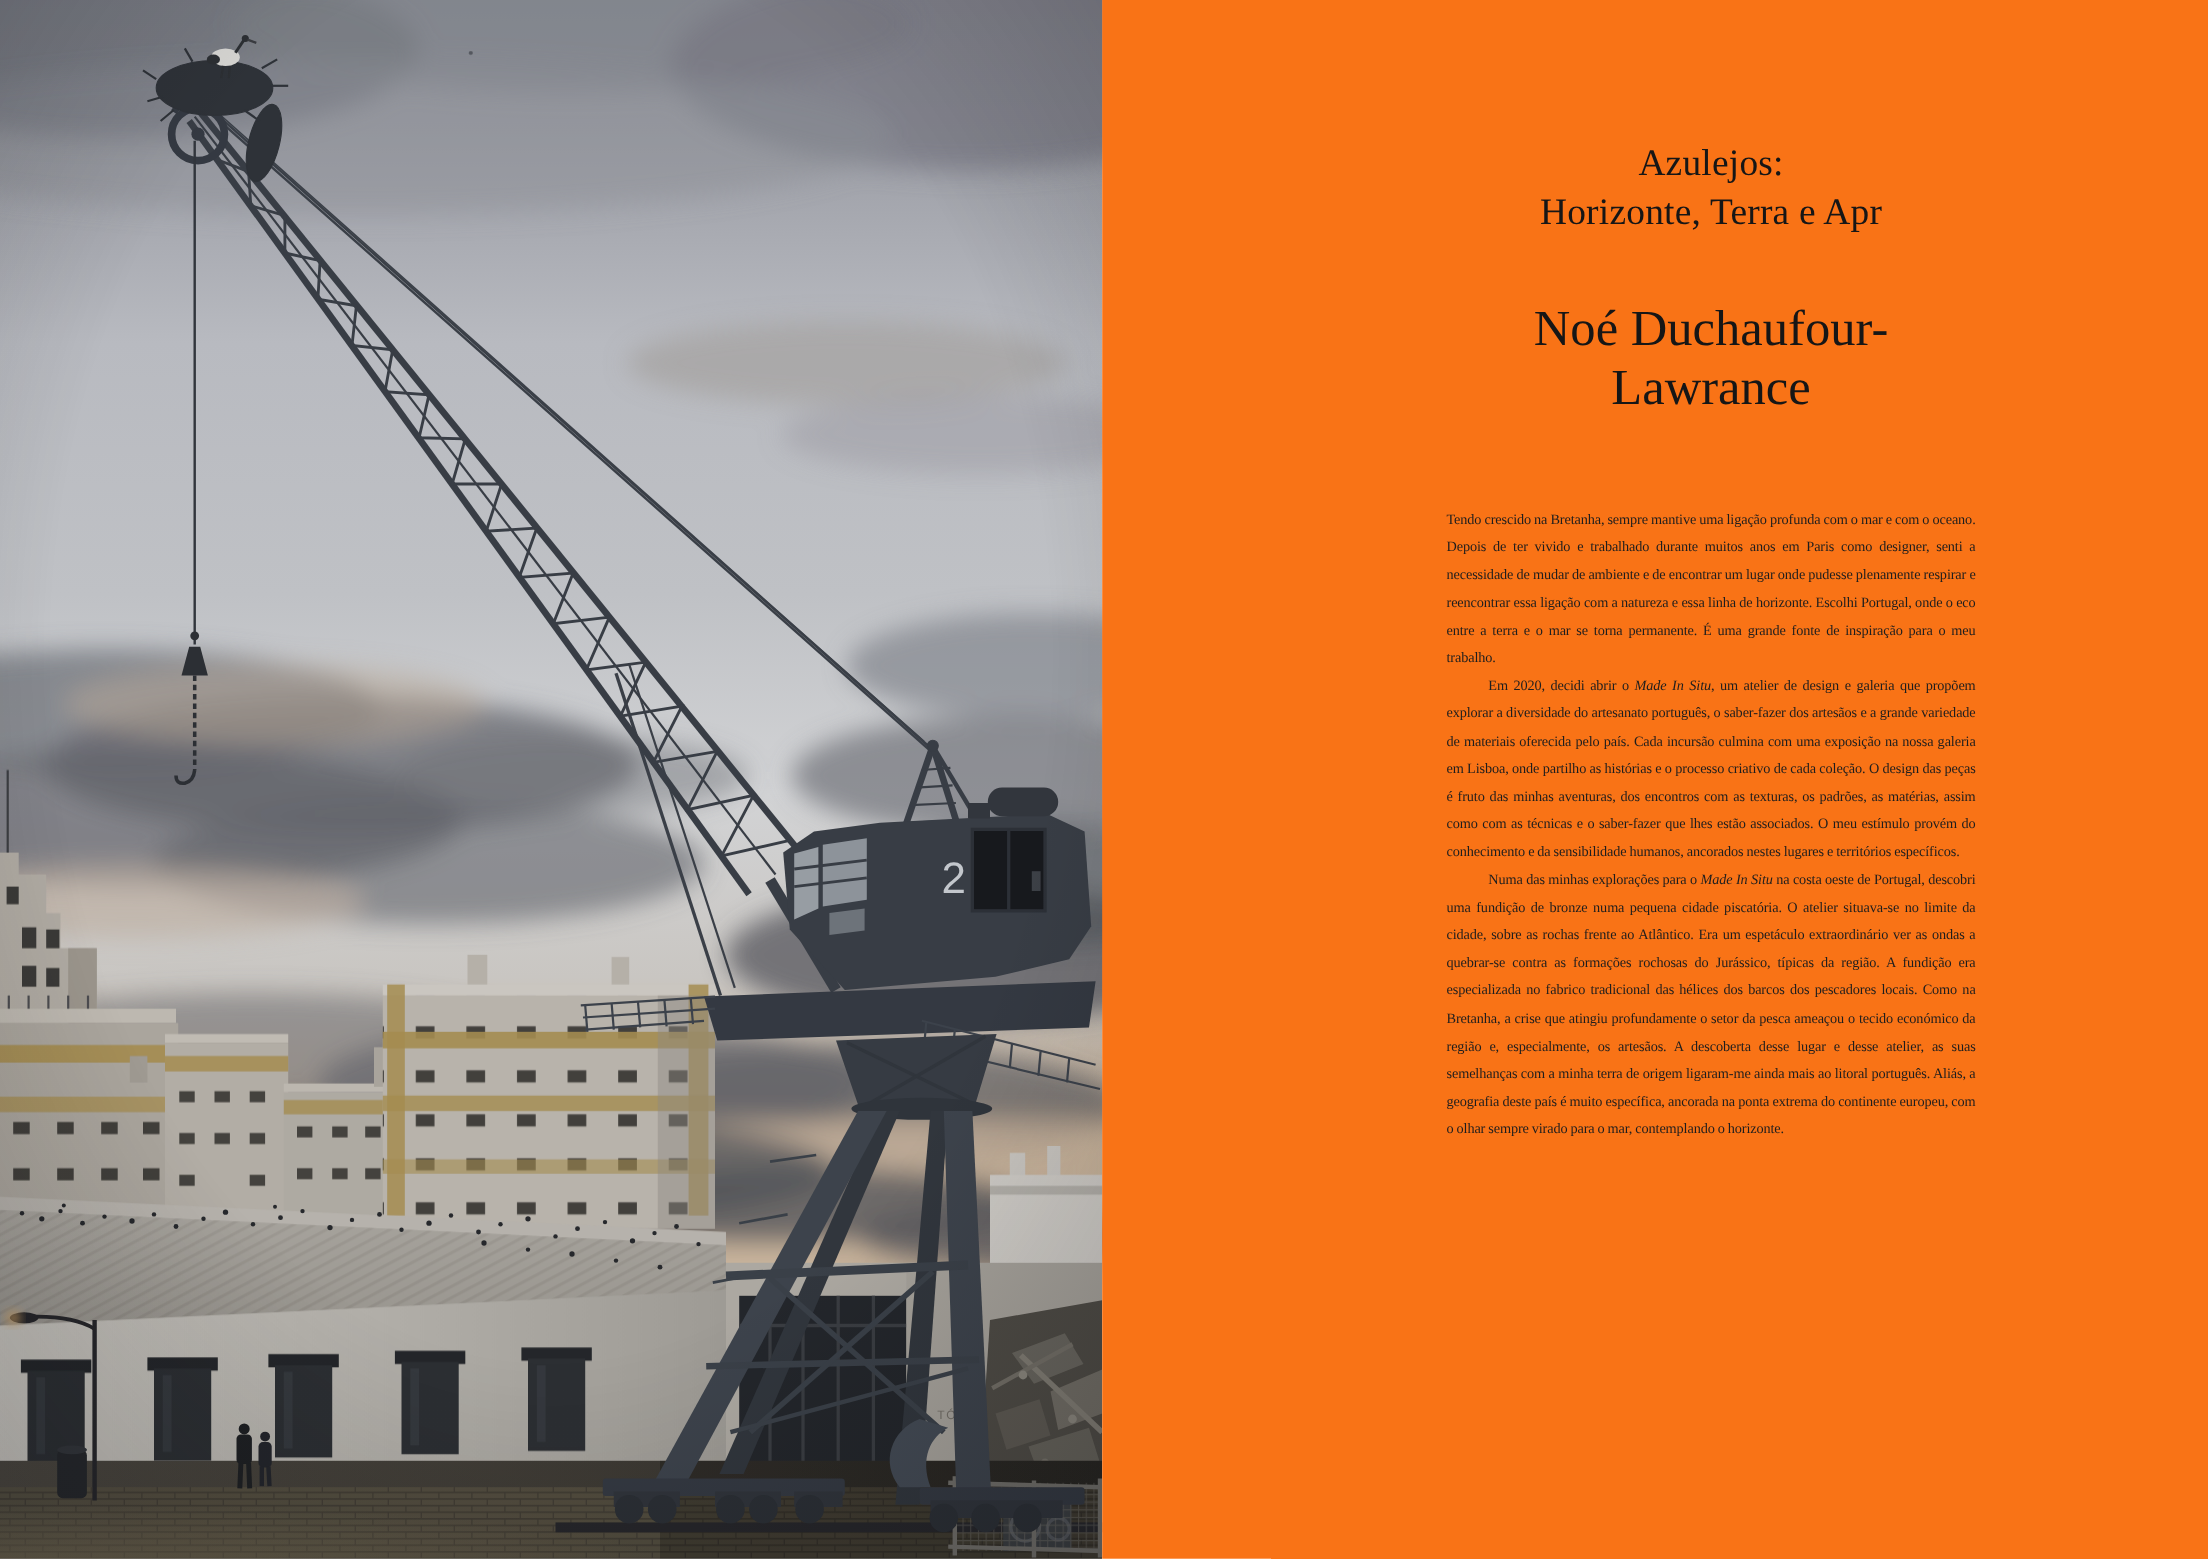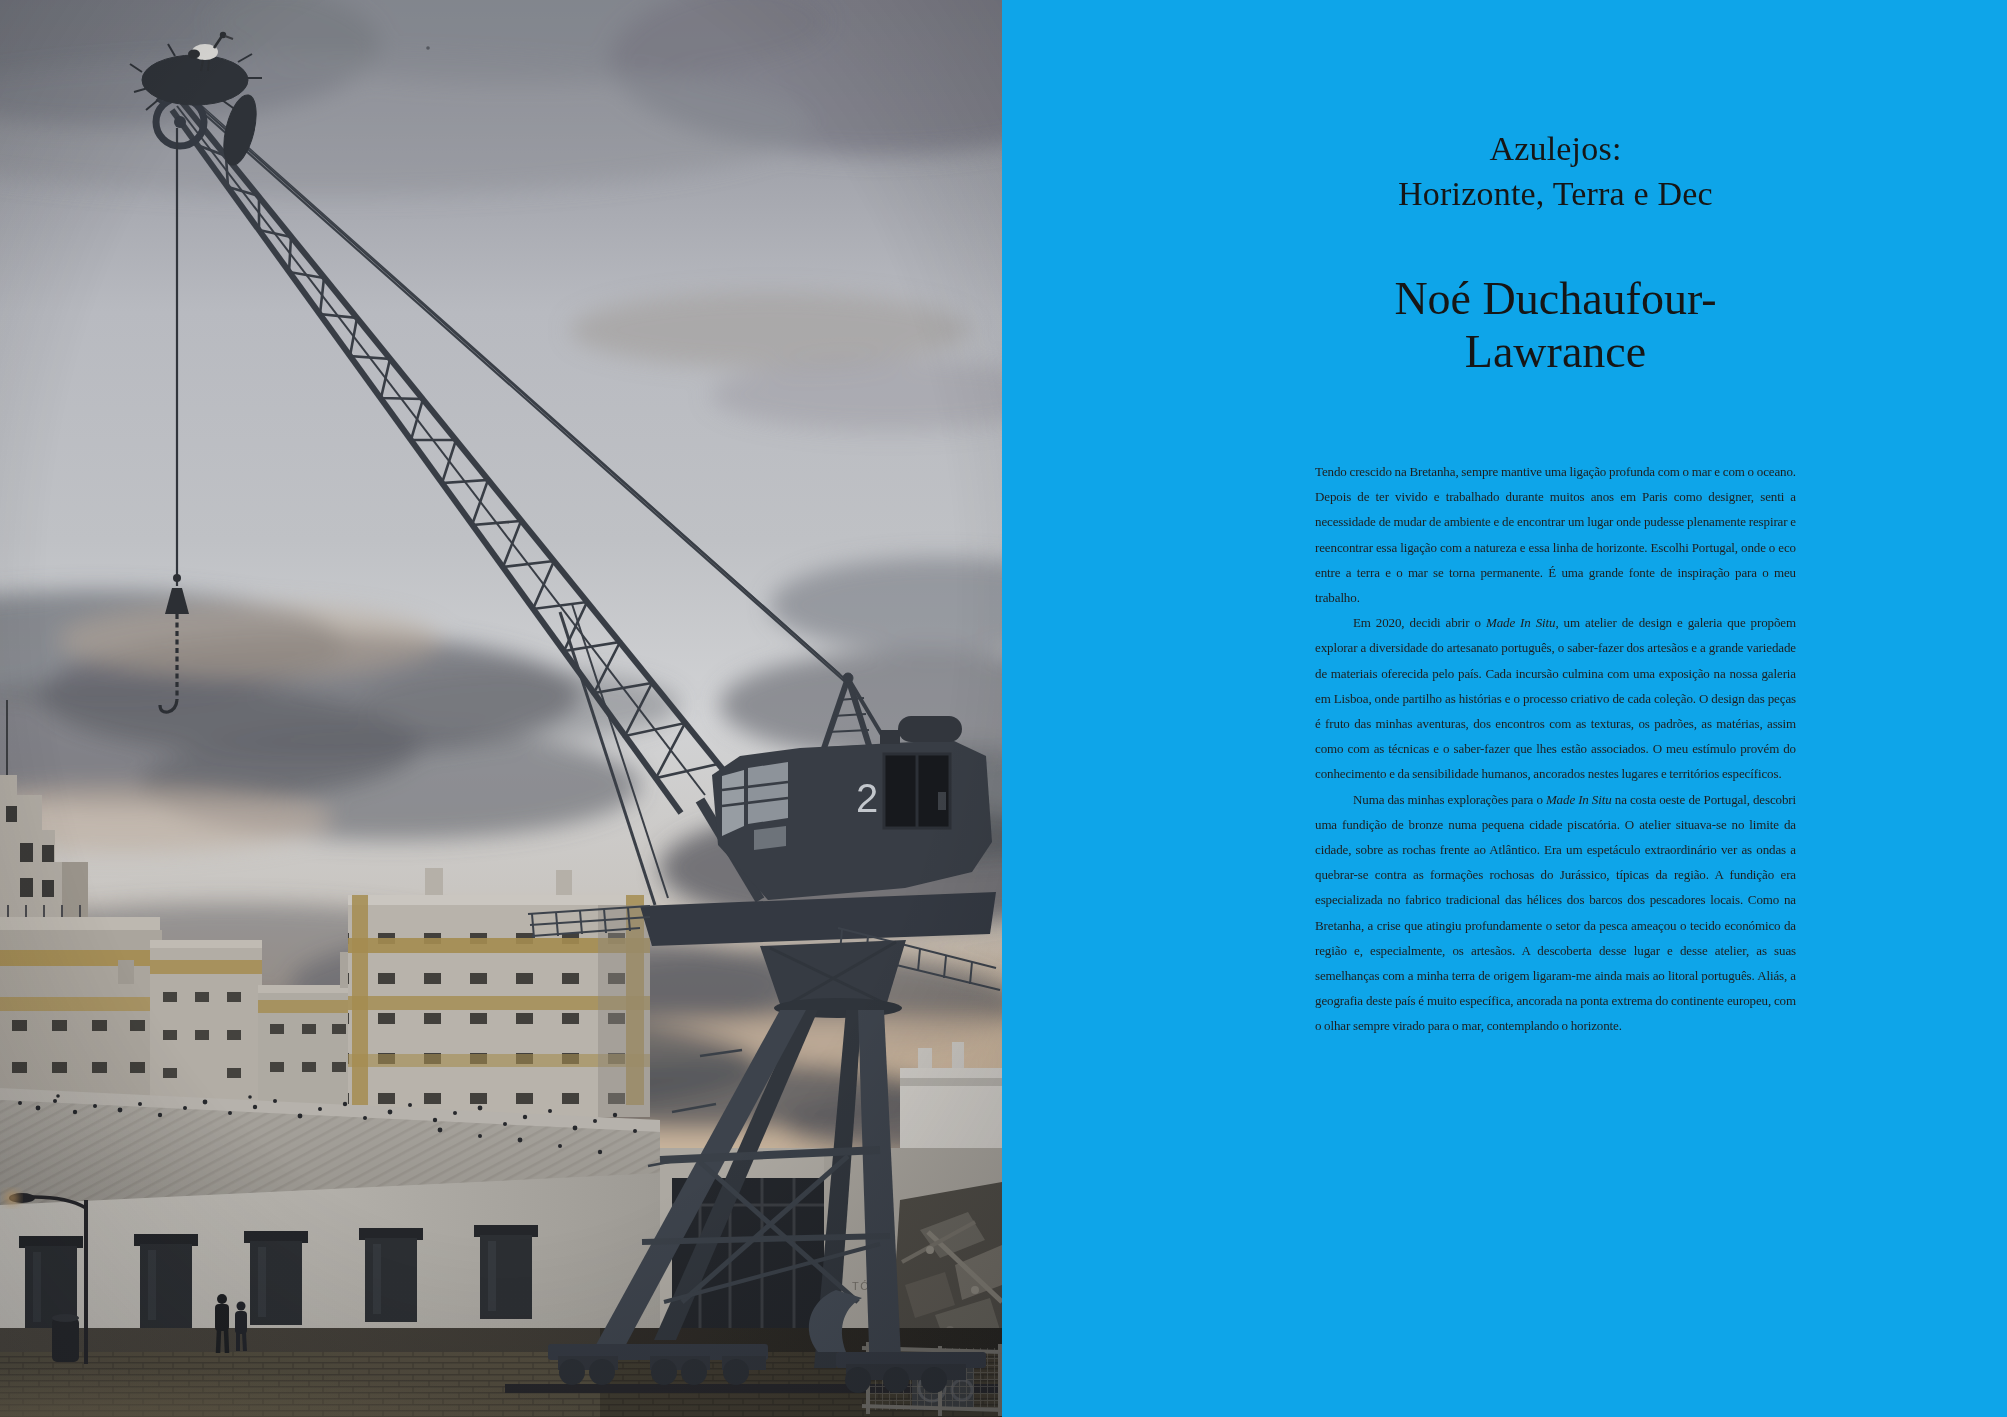--- a/index.html
+++ b/index.html
@@ -1,20 +1,20 @@
 <!DOCTYPE html>
 <html lang="pt" style="--sky-top: #8f919a; --sky-mid: #b8bac0; --sky-bright: #d2d3d5; --horizon-glow: #c9b49c; --cloud-dark: #6b6d75; --silhouette: #383d45; --building-wall: #b8b3ab; --building-band: #a48c50; --warehouse-wall: #c6c3bd; --ground: #45413a; --cobbles: #554f40;"><head>
 <meta charset="utf-8">
 <style>
   html,body{margin:0;padding:0;background:#ffffff;}
   body{width:2007px;height:1417px;position:relative;overflow:hidden;
        font-family:"Liberation Serif","DejaVu Serif",serif;}
   .photo{position:absolute;left:0;top:0;width:1002px;height:1417px;}
   .photo svg{display:block;width:1002px;height:1417px;}
-  .page{position:absolute;left:1002px;top:0;width:1005px;height:1417px;background:#0ea5e9;color:#1b1b1b;}
+  .page{position:absolute;left:1002px;top:0;width:1005px;height:1417px;background:#f97316;color:#1b1b1b;}
   .column{position:absolute;left:313px;top:0;width:481px;height:100%;}
   .title{position:absolute;top:126px;left:0;width:100%;text-align:center;
          font-size:34px;line-height:45px;letter-spacing:.2px;color:#161616;}
   .author{position:absolute;top:272px;left:0;width:100%;text-align:center;
           font-size:46px;color:#161616;}
   .body{position:absolute;top:459px;left:0;width:100%;font-size:13px;line-height:25.2px;
         text-align:justify;letter-spacing:-0.12px;word-spacing:-0.4px;color:#1e1e1e;hyphens:auto;}
   .para{margin:0;}
   .para.indent{text-indent:38px;}
   .para em{font-style:italic;}
@@ -483,21 +483,21 @@
   </g>
 
   <rect x="0" y="0" width="1002" height="1417" fill="url(#vig)"></rect>
 </svg>
 </div>
 
 <div class="page">
   <div class="column">
     <div class="title">
       <div>Azulejos:</div>
-      <div>Horizonte, Terra e Dec</div>
+      <div>Horizonte, Terra e Apr</div>
     </div>
     <div class="author">Noé Duchaufour-Lawrance</div>
     <div class="body">
         <p class="para"><span>Tendo crescido na Bretanha, sempre mantive uma ligação profunda com o mar e com o oceano. Depois de ter vivido e trabalhado durante muitos anos em Paris como designer, senti a necessidade de mudar de ambiente e de encontrar um lugar onde pudesse plenamente respirar e reencontrar essa ligação com a natureza e essa linha de horizonte. Escolhi Portugal, onde o eco entre a terra e o mar se torna permanente. É uma grande fonte de inspiração para o meu trabalho.</span></p>
         <p class="para indent"><span>Em 2020, decidi abrir o </span><em>Made In Situ</em><span>, um atelier de design e galeria que propõem explorar a diversidade do artesanato português, o saber-fazer dos artesãos e a grande variedade de materiais oferecida pelo país. Cada incursão culmina com uma exposição na nossa galeria em Lisboa, onde partilho as histórias e o processo criativo de cada coleção. O design das peças é fruto das minhas aventuras, dos encontros com as texturas, os padrões, as matérias, assim como com as técnicas e o saber-fazer que lhes estão associados. O meu estímulo provém do conhecimento e da sensibilidade humanos, ancorados nestes lugares e territórios específicos.</span></p>
         <p class="para indent"><span>Numa das minhas explorações para o </span><em>Made In Situ</em><span> na costa oeste de Portugal, descobri uma fundição de bronze numa pequena cidade piscatória. O atelier situava-se no limite da cidade, sobre as rochas frente ao Atlântico. Era um espetáculo extraordinário ver as ondas a quebrar-se contra as formações rochosas do Jurássico, típicas da região. A fundição era especializada no fabrico tradicional das hélices dos barcos dos pescadores locais. Como na Bretanha, a crise que atingiu profundamente o setor da pesca ameaçou o tecido económico da região e, especialmente, os artesãos. A descoberta desse lugar e desse atelier, as suas semelhanças com a minha terra de origem ligaram-me ainda mais ao litoral português. Aliás, a geografia deste país é muito específica, ancorada na ponta extrema do continente europeu, com o olhar sempre virado para o mar, contemplando o horizonte.</span></p>
       </div>
 
   </div>
 </div>

